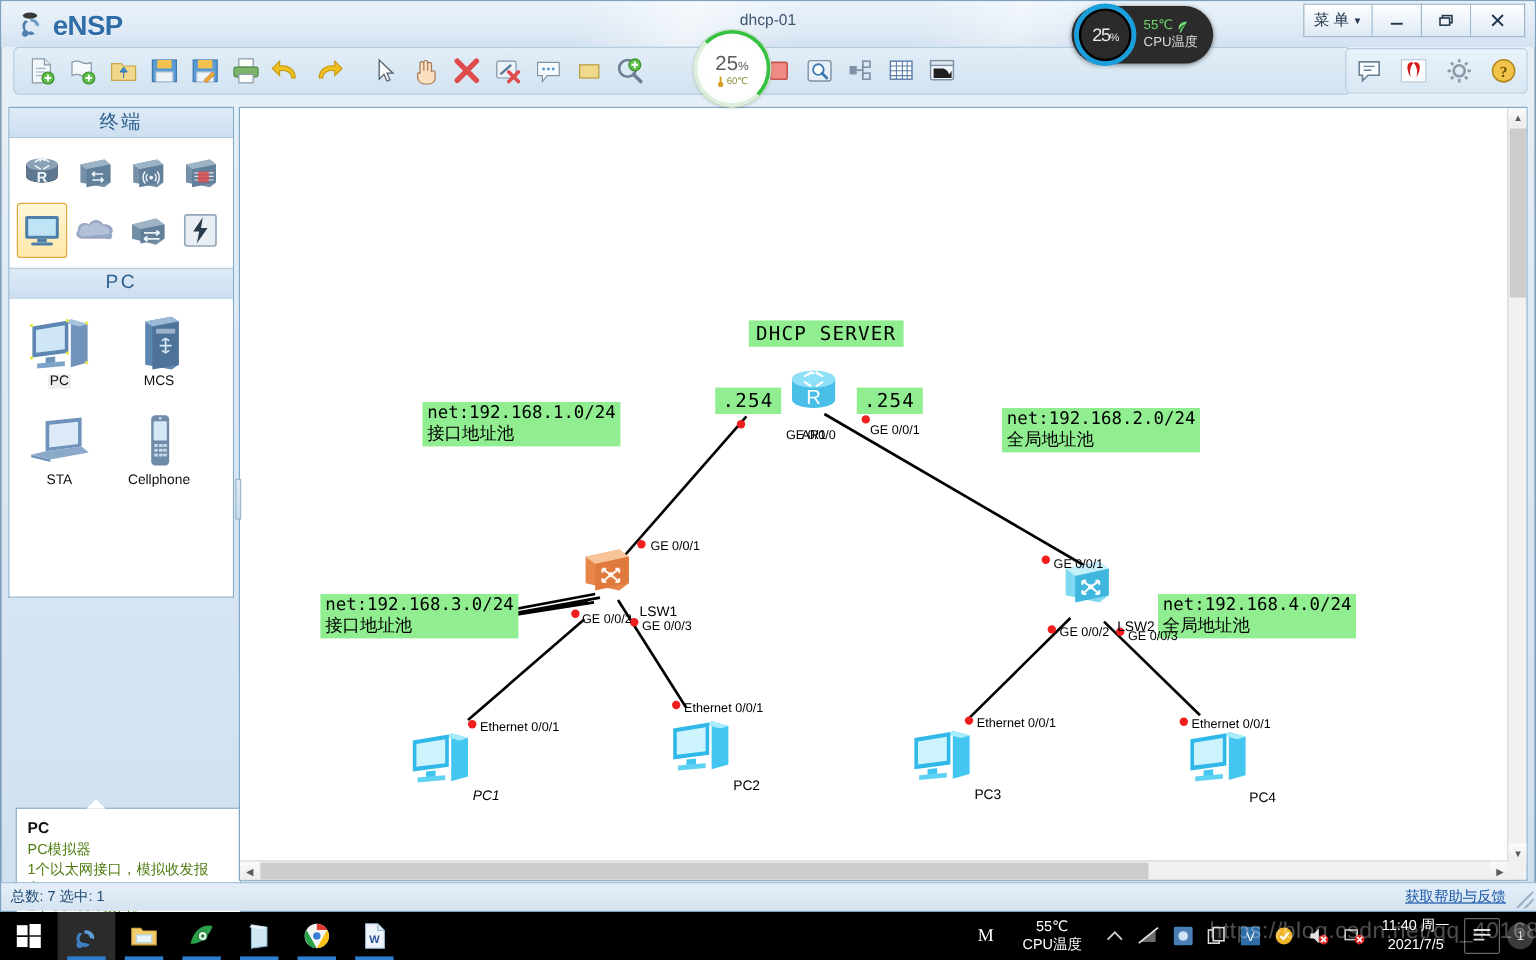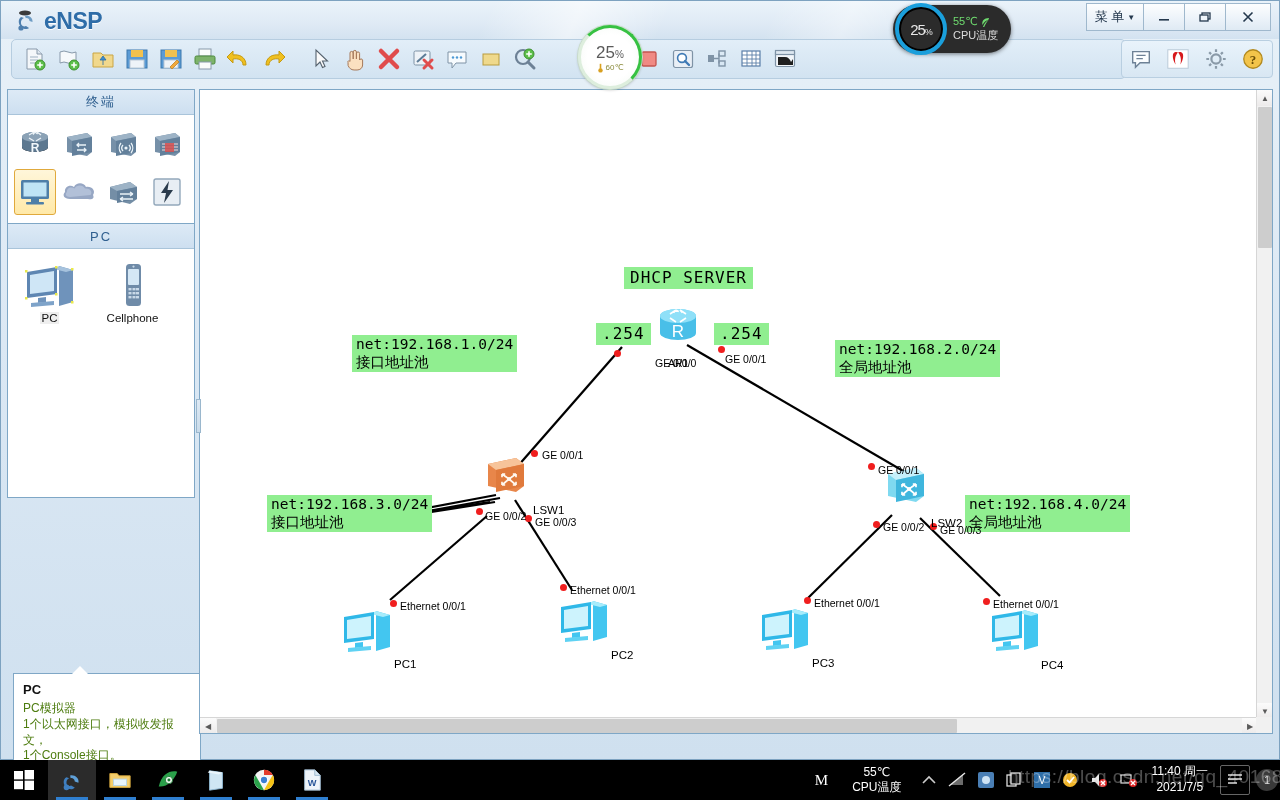--- a/index.html
+++ b/index.html
@@ -117,21 +117,21 @@
   .leftpanel{
     position:absolute;left:6px;top:88px;width:188px;height:645px;
   }
   .panel-box{
     border:1px solid #7fa7c6;background:#fff;box-sizing:border-box;
   }
   .panel-header{
     height:24px;background:linear-gradient(180deg,#ddeaf6 0%,#cddff0 100%);
     border-bottom:1px solid #a9c4da;
     display:flex;align-items:center;justify-content:center;
-    font-size:13px;color:#2f5f8f;letter-spacing:2px;
+    font-size:16px;color:#2f5f8f;letter-spacing:2px;
   }
   .dev-class{
     height:108px;background:#fff;padding:6px 4px 0 6px;box-sizing:border-box;
     display:flex;flex-wrap:wrap;align-content:flex-start;gap:2px;
   }
   .dev-class .cell{
     width:42px;height:46px;display:flex;align-items:center;justify-content:center;
     cursor:default;
   }
   .dev-class .cell.sel{
@@ -269,20 +269,21 @@
           <svg width="26" height="26" viewBox="0 0 26 26">
             <ellipse cx="10" cy="5" rx="6" ry="2.6" fill="#3b3b3b"></ellipse>
             <path d="M6 9 C3 11 3 16 6 19 C8 21 12 22 14 20 L11 18 C9 19 6.5 18 6 15.5 C5.6 13 7 10.5 9 10 Z" fill="#4e7fae"></path>
             <path d="M10 8 C14 7 18 10 17.5 14 L14.5 13 C14.5 11 12.5 9.8 10.8 10.2 Z" fill="#6e9cc4"></path>
             <circle cx="6" cy="20" r="2.6" fill="#4e7fae"></circle>
           </svg>
         </span>
         <span class="brand-text">eNSP</span>
       </div>
 
+      <div class="doc-title">dhcp-01</div>
 
       <div class="winbtns">
         <div class="winbtn">
           <span>菜 单</span>
           <span style="font-size:8px;margin-left:3px;">▼</span>
         </div>
         <div class="winbtn">
           <svg width="14" height="12" viewBox="0 0 14 12">
               <rect x="2" y="8" width="10" height="1.6" fill="#24384d"></rect>
             </svg>
@@ -629,23 +630,49 @@
                     <rect x="34" y="33" width="2.5" height="2.5"></rect>
                     <rect x="4" y="37" width="2.5" height="2.5"></rect>
                     <rect x="50" y="8" width="2.5" height="2.5"></rect>
                     <rect x="50" y="41" width="2.5" height="2.5"></rect>
                   </g>
               </svg>
             </span>
             <span class="lb sel">PC</span>
           </div>
 
-
-
-
+          <div class="dev-item">
+            <span class="ic">
+              <svg width="44" height="50" viewBox="0 0 44 50">
+                <path d="M10 8 L32 4 L38 8 L38 44 L32 48 L10 44z" fill="#5e86b2"></path>
+                <path d="M10 8 L32 4 L38 8 L16 12z" fill="#9ab9d6"></path>
+                <path d="M16 12 L38 8 L38 44 L16 48z" fill="#4e7399"></path>
+                <rect x="19" y="14" width="16" height="4" fill="#cfe0ef" opacity=".6"></rect>
+                <g stroke="#dcecf8" stroke-width="1.4" fill="none">
+                  <path d="M27 28 l0-5 M27 28 l0 5 M27 28 l-5 0 M27 28 l5 0"></path>
+                  <path d="M24 24 l3-2 3 2 M24 32 l3 2 3-2"></path>
+                </g>
+              </svg>
+            </span>
+            <span class="lb">MCS</span>
+          </div>
+
+
+
+          <div class="dev-item">
+            <span class="ic">
+              <svg width="56" height="42" viewBox="0 0 56 42">
+                <path d="M16 5 L46 2 L46 26 L16 30z" fill="#6f93bb"></path>
+                <path d="M19 8 L43 5.5 L43 24 L19 27z" fill="#dcebf7"></path>
+                <path d="M4 33 L16 30 L46 26 L52 31 L20 37z" fill="#8ba9c8"></path>
+                <path d="M4 33 L20 37 L20 39 L4 35z" fill="#6f93bb"></path>
+              </svg>
+            </span>
+            <span class="lb">STA</span>
+          </div>
 
           <div class="dev-item">
             <span class="ic">
               <svg width="30" height="48" viewBox="0 0 30 48">
                 <rect x="8" y="3" width="15" height="42" rx="3.5" fill="#6f8ba8"></rect>
                 <rect x="10" y="8" width="11" height="16" rx="1" fill="#d4e7f5"></rect>
                 <circle cx="15.5" cy="5.6" r="1.1" fill="#c9d9e8"></circle>
                 <g fill="#c9d9e8">
                   <rect x="10.5" y="27" width="3" height="2.4"></rect>
                     <rect x="14.5" y="27" width="3" height="2.4"></rect>
@@ -818,41 +845,46 @@
         <div class="iflabel" style="left:678px;top:374px;">GE 0/0/1</div>
         <div class="iflabel" style="left:683px;top:431px;">GE 0/0/2</div>
         <div class="iflabel" style="left:740px;top:434px;">GE 0/0/3</div>
         <div class="iflabel" style="left:200px;top:510px;">Ethernet 0/0/1</div>
         <div class="iflabel" style="left:370px;top:494px;">Ethernet 0/0/1</div>
         <div class="iflabel" style="left:614px;top:507px;">Ethernet 0/0/1</div>
         <div class="iflabel" style="left:793px;top:508px;">Ethernet 0/0/1</div>
 
         <div class="devlabel" style="left:297px;top:414px;">LSW1</div>
         <div class="devlabel" style="left:695px;top:427px;">LSW2</div>
-        <div class="devlabel" style="left:158px;top:568px;">PC1</div>
+        <div class="devlabel" style="left:158px;top:568px;font-style:italic;">PC1</div>
         <div class="devlabel" style="left:375px;top:559px;">PC2</div>
         <div class="devlabel" style="left:576px;top:567px;">PC3</div>
         <div class="devlabel" style="left:805px;top:569px;">PC4</div>
       </div>
 
       <div class="vsb">
         <div class="sb-arrow" style="position:absolute;top:0;left:0;">▲</div>
         <div class="thumb"></div>
         <div class="sb-arrow" style="position:absolute;bottom:0;left:0;">▼</div>
       </div>
       <div class="hsb">
         <div class="sb-arrow" style="position:absolute;left:0;top:0;">◀</div>
         <div class="thumb"></div>
         <div class="sb-arrow" style="position:absolute;right:0;top:0;">▶</div>
       </div>
       <div class="sb-corner"></div>
     </div>
 
     <div style="position:absolute;left:195px;top:398px;width:5px;height:34px;background:linear-gradient(180deg,#dde9f4,#c9dbea);border:1px solid #9ab7cd;box-sizing:border-box;"></div>
 
+    <div class="statusbar">
+      <div class="status-left">总数: 7  选中: 1</div>
+      <div class="status-right">获取帮助与反馈</div>
+      <div class="grip"></div>
+    </div>
   </div>
 
   <div class="taskbar">
     <div class="start">
       <svg width="22" height="22" viewBox="0 0 22 22">
         <rect x="1" y="2" width="9" height="8.4" fill="#fff"></rect>
         <rect x="11.6" y="1" width="9.4" height="9.4" fill="#fff"></rect>
         <rect x="1" y="11.8" width="9" height="8.4" fill="#fff"></rect>
         <rect x="11.6" y="11.6" width="9.4" height="9.4" fill="#fff"></rect>
       </svg>

